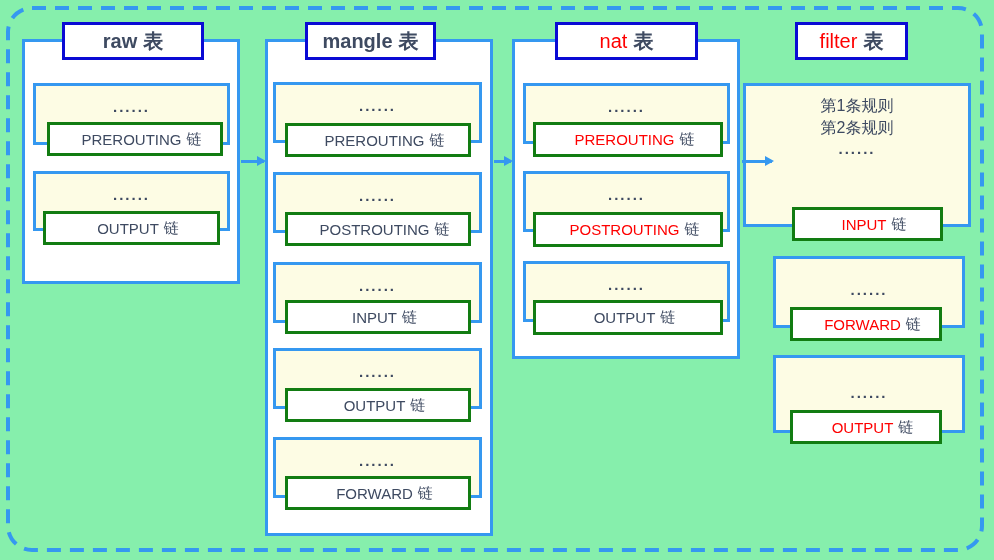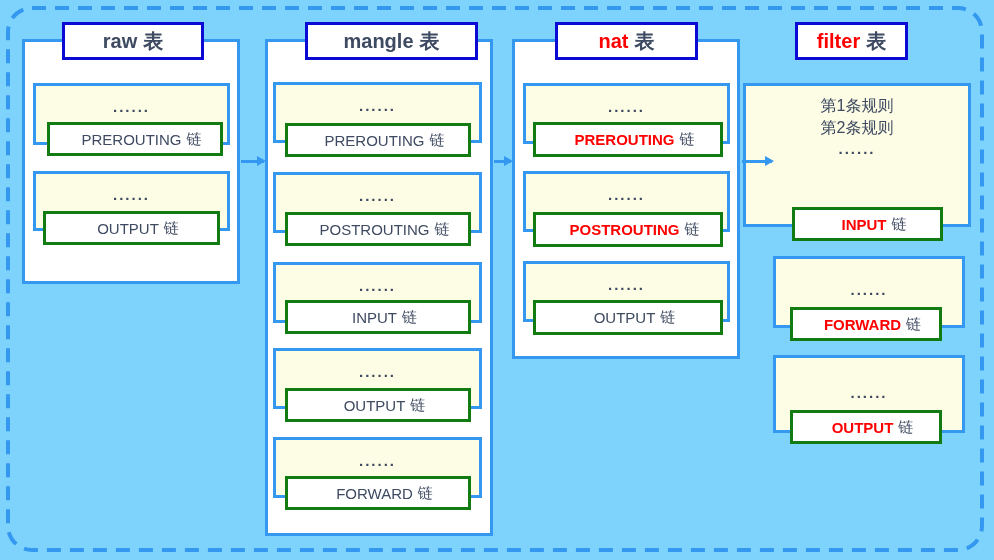--- a/index.html
+++ b/index.html
@@ -1,31 +1,31 @@
 <!DOCTYPE html>
 <html style="--border-blue: #3598f0; --title-border: #0a0ad4; --chain-border: #127c12; --cell-fill: #fdfce4; --text-dark: #3e4a61; --text-red: #fe0000;"><head>
 <meta charset="utf-8">
 <style>
   * { margin:0; padding:0; box-sizing:border-box; }
   html,body { background:#ffffff; }
   body { font-family:"Liberation Sans","DejaVu Sans",sans-serif; }
-  .canvas { position:relative; width:994px; height:560px; background:#7dd3fc; overflow:hidden; }
+  .canvas { position:relative; width:994px; height:560px; background:#86efac; overflow:hidden; }
   .frame-svg { position:absolute; left:0; top:0; z-index:0; }
   .frame-svg rect { stroke: var(--border-blue,#3598f0); }
   .container { position:absolute; border:3px solid var(--border-blue,#3598f0); background:#ffffff; z-index:1; }
   .title-box { position:absolute; border:3px solid var(--title-border,#0a0ad4); background:#ffffff; z-index:6;
                display:flex; align-items:center; justify-content:center; gap:6px;
                font-size:20px; font-weight:bold; color:var(--text-dark,#3e4a61); }
   .cell { position:absolute; background:var(--cell-fill,#fdfce4); border:3px solid var(--border-blue,#3598f0); z-index:2; }
   .dots { margin-top:12px; text-align:center; font-size:15px; font-weight:bold;
           color:var(--text-dark,#3e4a61); letter-spacing:2px; }
   .chain-box { position:absolute; background:#ffffff; border:3px solid var(--chain-border,#127c12); z-index:4;
                display:flex; align-items:center; justify-content:center; gap:5px;
                font-size:15px; color:var(--text-dark,#3e4a61);padding-left:13px; }
-  .hl { color:var(--text-red,#fe0000); font-weight:bold; }
+  .hl { color:var(--text-red,#fe0000); font-weight:normal; }
   .rules { padding-top:9px; text-align:center; font-size:16px; line-height:21.5px; color:var(--text-dark,#3e4a61); }
   .rules .r-dots { font-weight:bold; letter-spacing:2px; font-size:15px; }
   .arrow { position:absolute; height:3px; background:var(--border-blue,#3598f0); z-index:3; }
   .arrow::after { content:""; position:absolute; right:-2px; top:-4px; width:0; height:0;
                   border-left:9px solid var(--border-blue,#3598f0);
                   border-top:5px solid transparent; border-bottom:5px solid transparent; }
 </style>
 </head>
 <body>
 
@@ -51,21 +51,21 @@
 
   <div class="cell" style="left:33px;top:171px;width:197px;height:60px">
     <div class="dots">......</div>
   </div>
   <div class="chain-box" style="left:43px;top:211px;width:177px;height:34px">
     <span>OUTPUT</span>
     <span>链</span>
   </div>
 
   <div class="container" style="left:265px;top:39px;width:228px;height:497px"></div>
-  <div class="title-box" style="left:305px;top:22px;width:173px;height:38px">
+  <div class="title-box" style="left:305px;top:22px;width:131px;height:38px">
     <span>mangle</span>
     <span>表</span>
   </div>
 
   <div class="cell" style="left:273px;top:82px;width:209px;height:61px">
     <div class="dots">......</div>
   </div>
   <div class="chain-box" style="left:285px;top:123px;width:186px;height:34px">
     <span>PREROUTING</span>
     <span>链</span>

